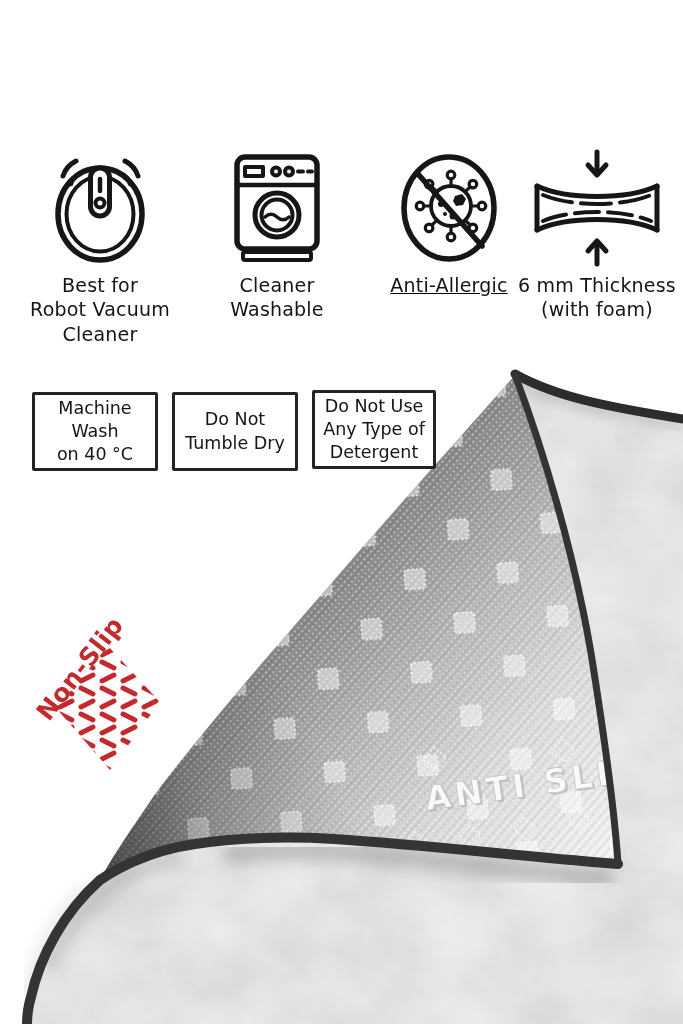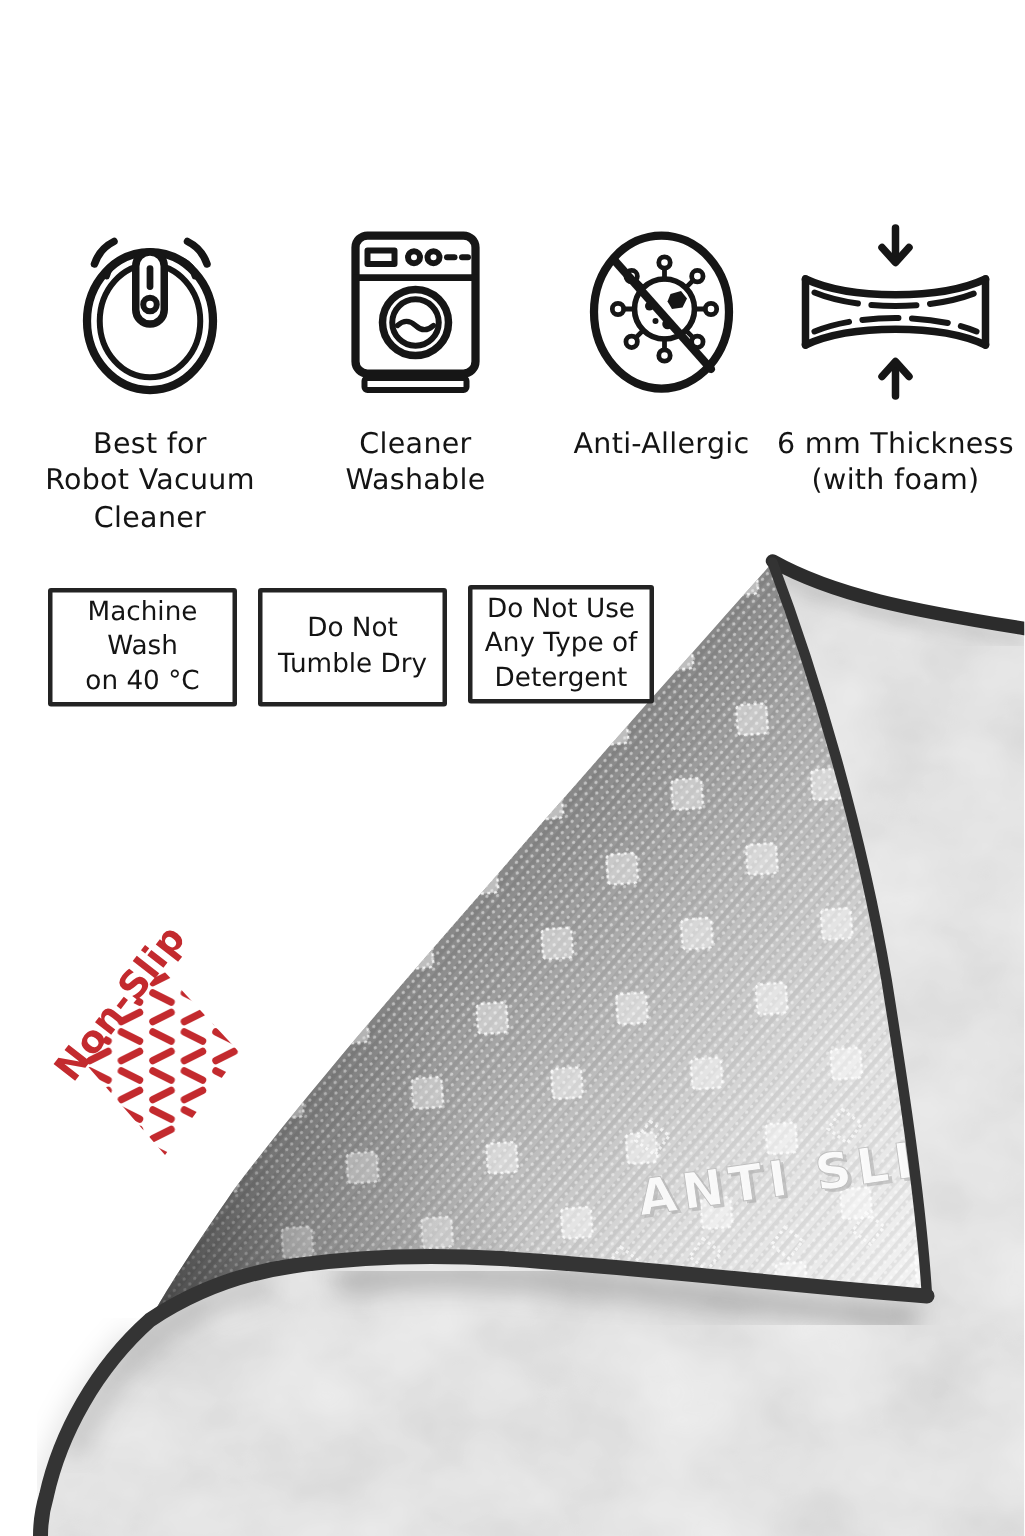--- a/index.html
+++ b/index.html
@@ -4,26 +4,26 @@
 <style>
   html,body{margin:0;padding:0;background:#ffffff;}
   #canvas{
     position:relative;width:683px;height:1024px;background:#ffffff;
     overflow:hidden;font-family:"DejaVu Sans","Liberation Sans",sans-serif;
   }
   
   .feature{position:absolute;top:147px;text-align:center;}
   .feature .ic{height:122px;display:flex;align-items:center;justify-content:center;}
   .feature-label{
-    margin-top:15px;font-size:19px;line-height:1.28;color:#141414;
+    margin-top:4px;font-size:19px;line-height:1.28;color:#141414;
     white-space:pre-line;font-weight:500;letter-spacing:.2px;
   }
   #f1{left:20px;width:160px;}
   #f2{left:192px;width:170px;}
-  #f3{left:368px;width:146px;}
+  #f3{left:376px;width:146px;text-decoration:underline;}
   #f4{left:518px;width:158px;}
   
   .care-box{
     position:absolute;top:392px;height:79px;border:3px solid #232323;background:#ffffff;
     display:flex;align-items:center;justify-content:center;text-align:center;
     font-size:17.5px;line-height:1.32;color:#141414;white-space:pre-line;
     font-weight:500;box-sizing:border-box;border-radius:2px;
   }
   #cb1{left:32px;width:126px;}
   #cb2{left:172px;width:126px;}

